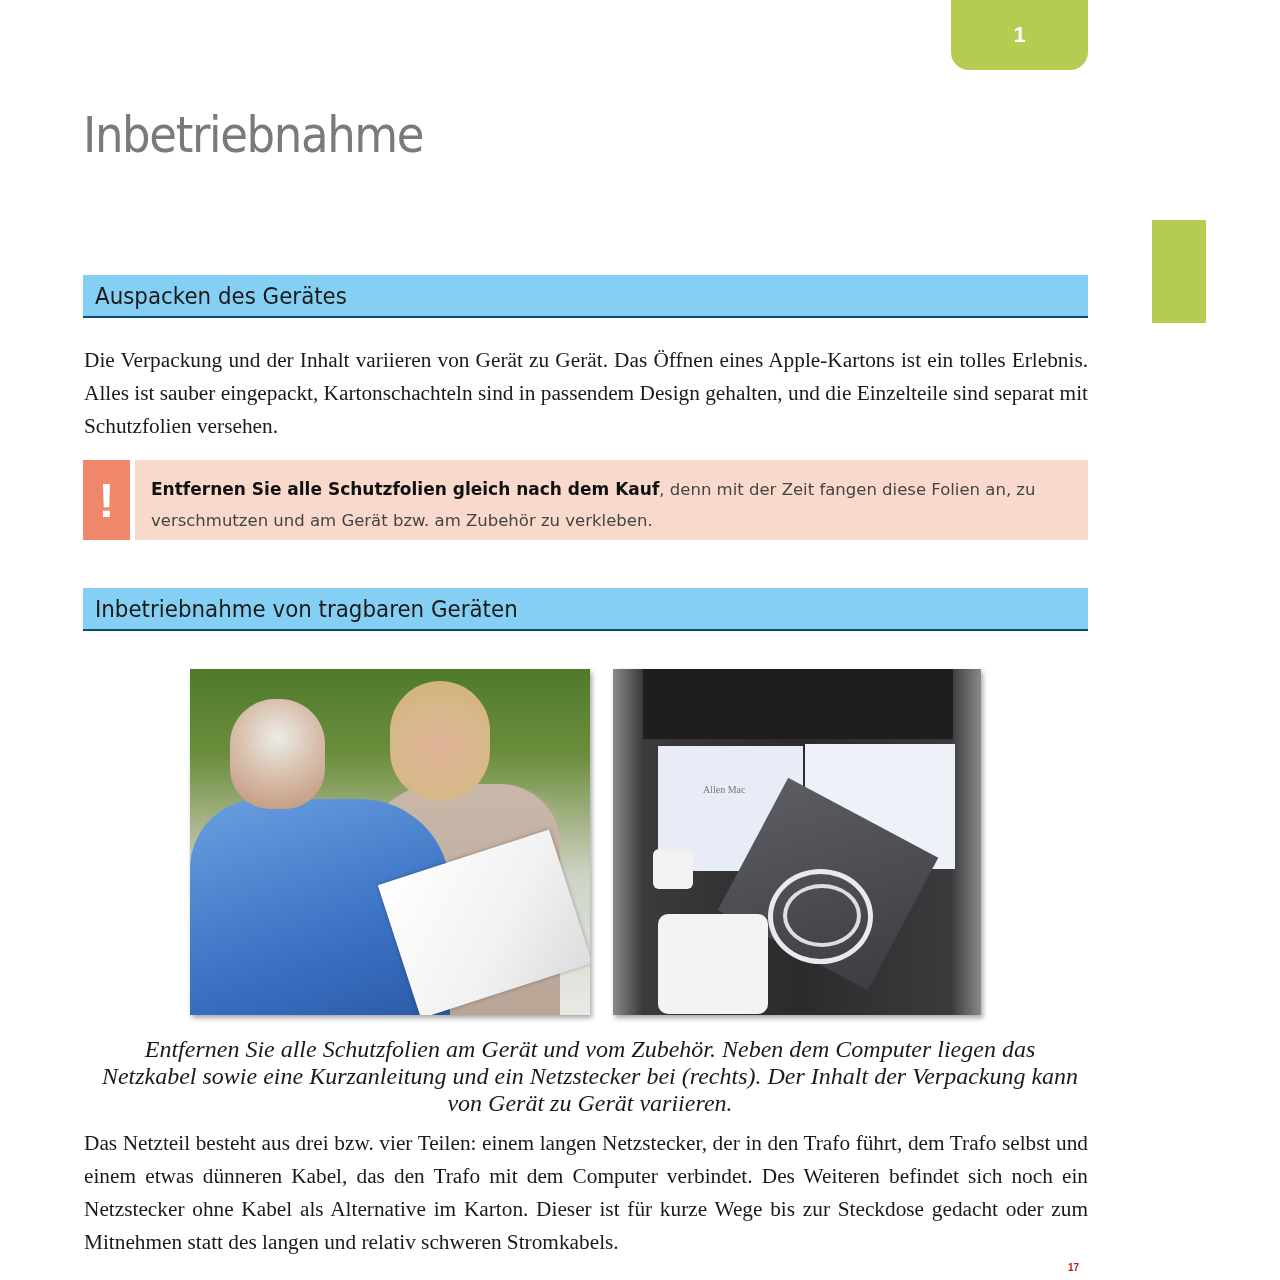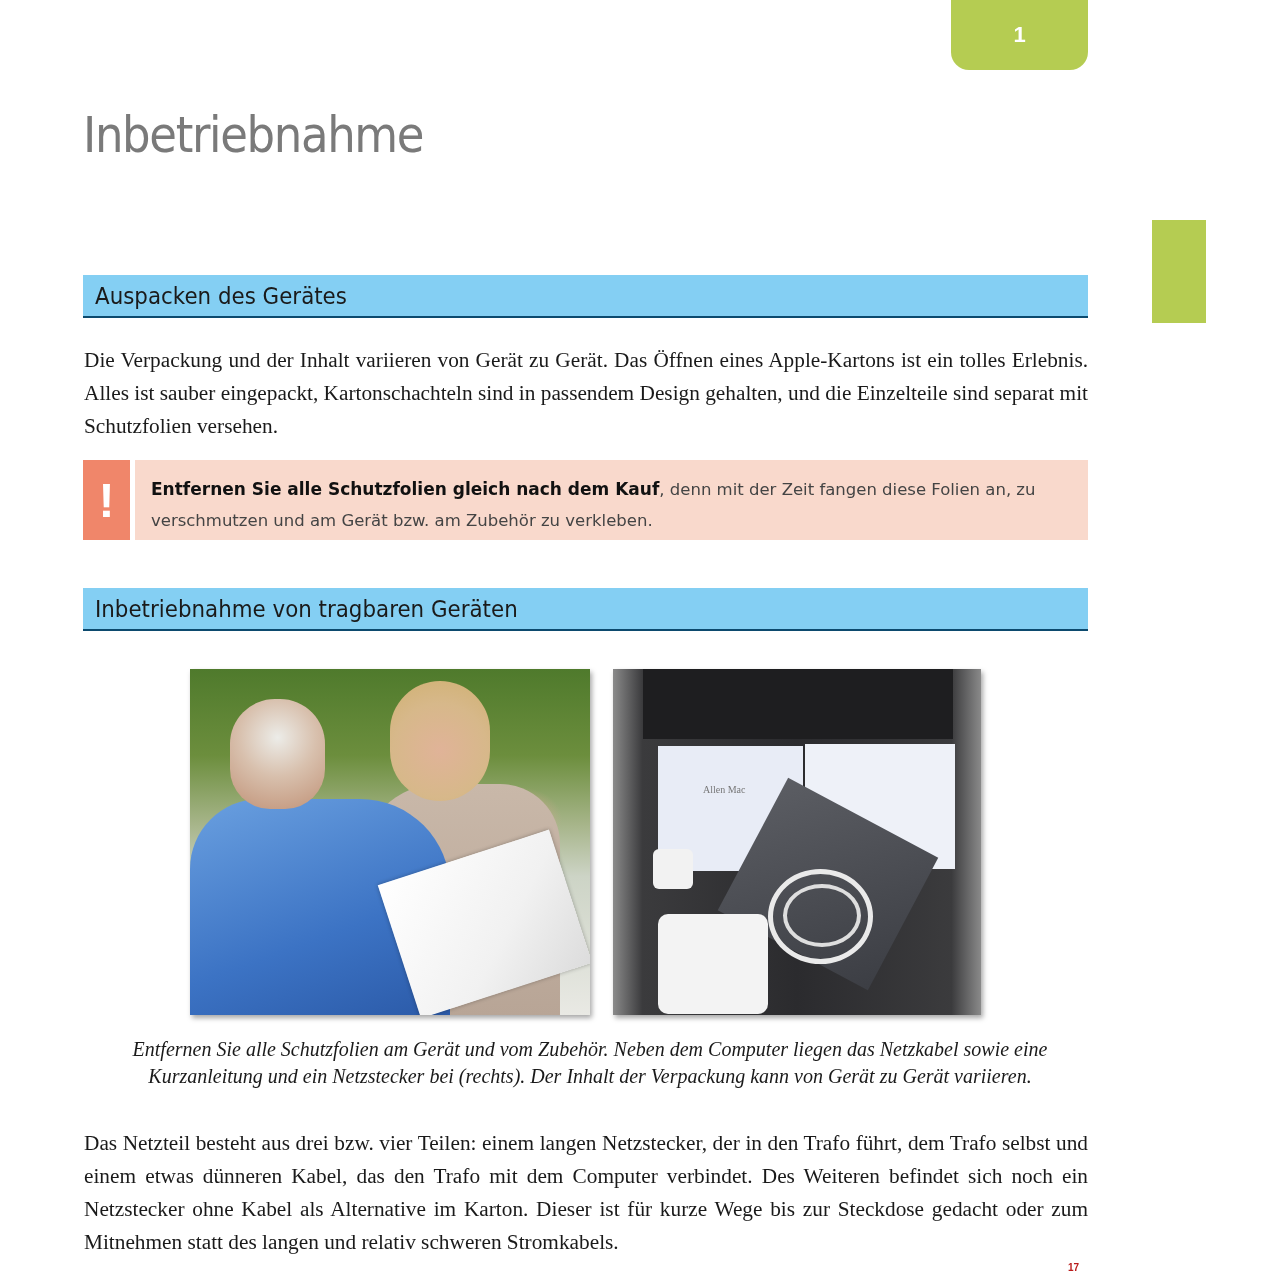--- a/index.html
+++ b/index.html
@@ -126,21 +126,21 @@
   .photo-right .cable {
     position:absolute; left:155px; top:200px; width:95px; height:85px;
     border:5px solid #eaeaea; border-radius:50%;
   }
   .photo-right .cable2 {
     position:absolute; left:170px; top:215px; width:70px; height:55px;
     border:4px solid #dedede; border-radius:50%;
   }
   .caption {
     position:absolute; left:100px; top:1036px; width:980px; margin:0;
-    font-family:"Liberation Serif", serif; font-style:italic; font-size:20px;
+    font-family:"Liberation Serif", serif; font-style:italic; font-size:24px;
     line-height:27px; text-align:center; color:#1a1a1a;
   }
   .page-number {
     position:absolute; left:1068px; top:1262px;
     font-family:"Liberation Sans", sans-serif; font-weight:bold; font-size:10px; color:#b91c1c;
   }
 </style>
 </head>
 <body>
 

